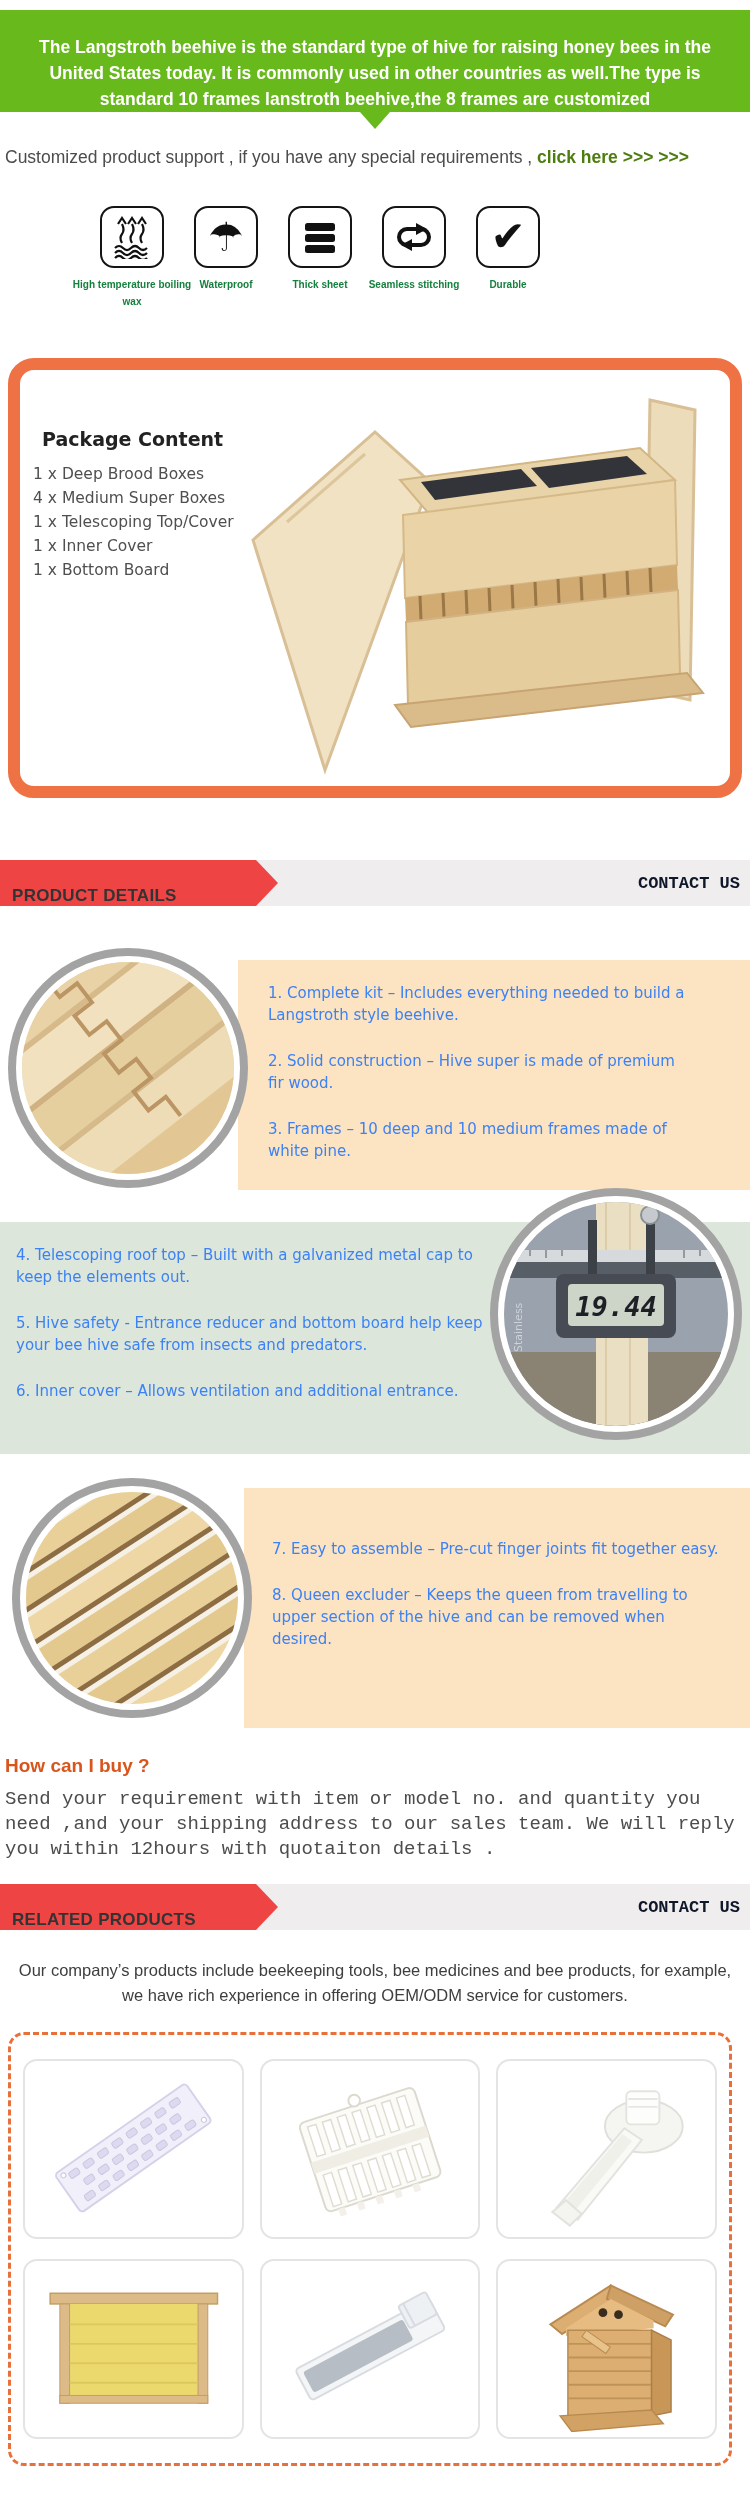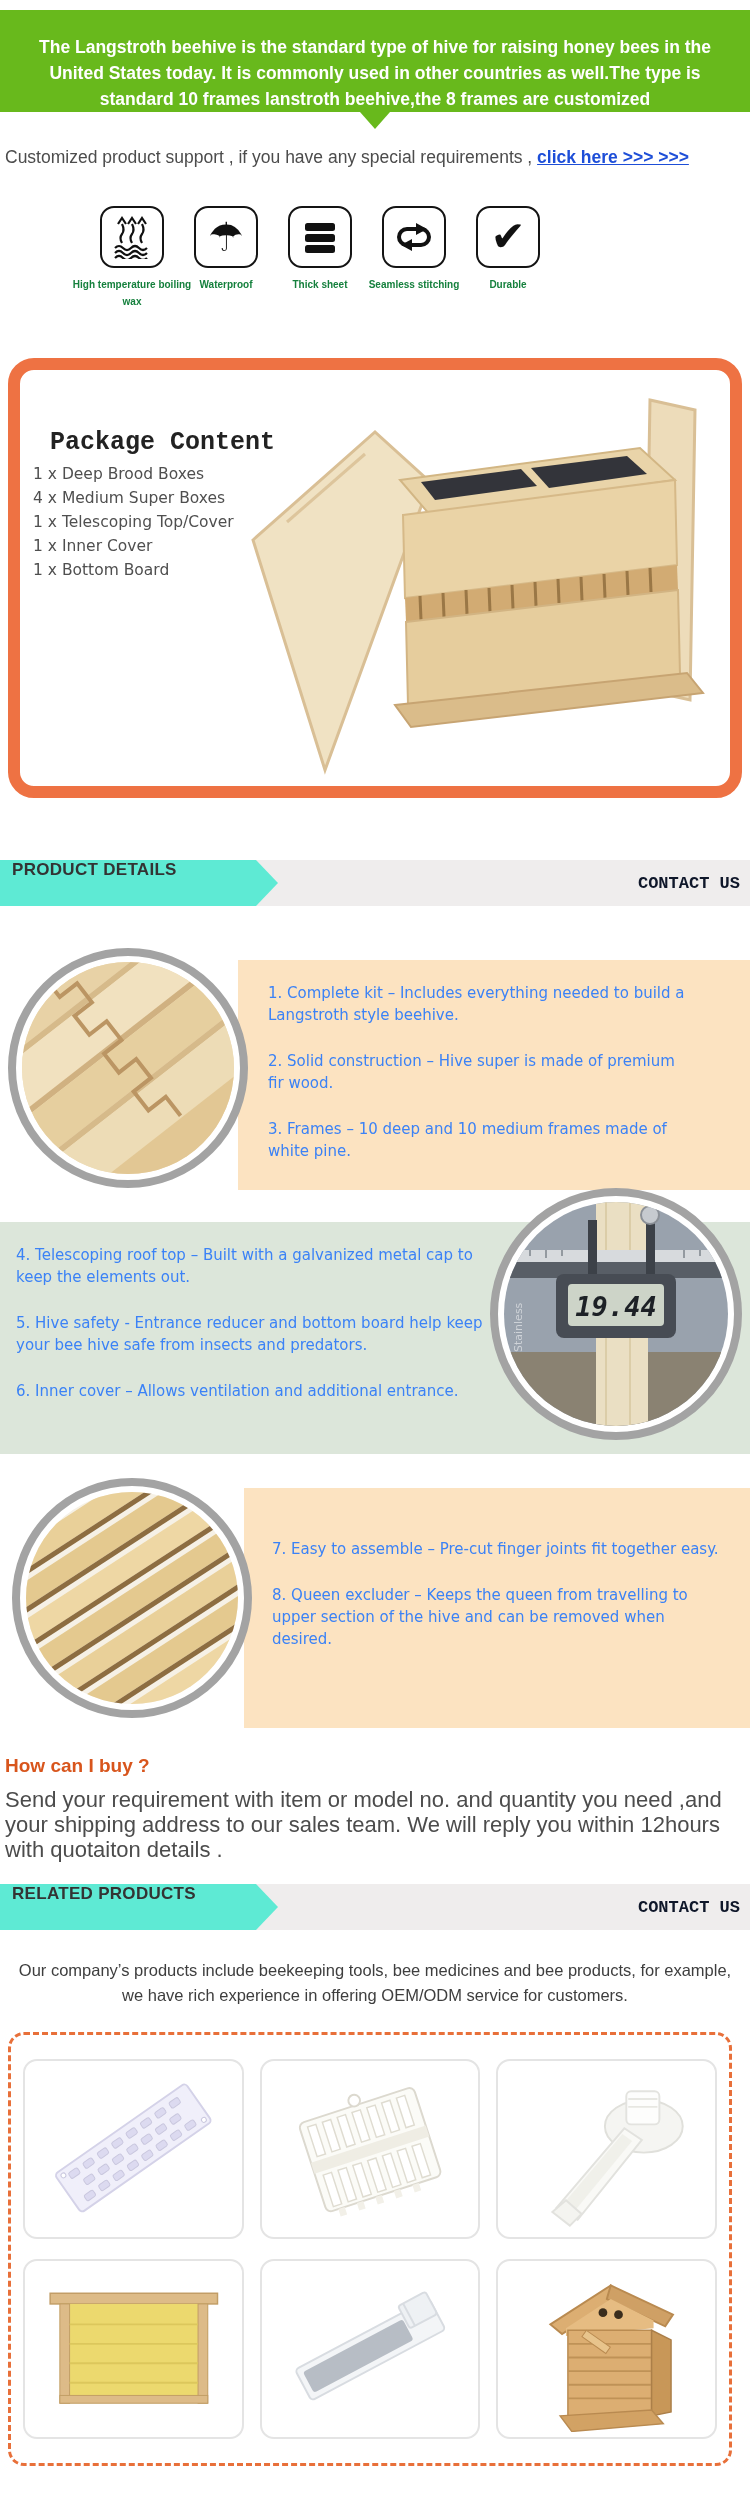--- a/index.html
+++ b/index.html
@@ -5,53 +5,53 @@
   html,body{margin:0;padding:0;background:#fff;}
   #page{position:relative;width:750px;height:2499px;margin:0 auto;background:#fff;overflow:hidden;font-family:"DejaVu Sans",sans-serif;}
 
   
   .banner{position:absolute;top:10px;left:0;width:750px;height:102px;background:#68b91c;display:flex;align-items:flex-end;justify-content:center;}
   .banner-text{width:706px;text-align:center;color:#fff;font-family:"Liberation Sans",sans-serif;font-weight:bold;font-size:17.5px;line-height:26px;}
   .banner-tri{position:absolute;top:112px;left:50%;transform:translateX(-50%);width:0;height:0;border-left:15px solid transparent;border-right:15px solid transparent;border-top:17px solid #68b91c;}
 
   
   .support{position:absolute;top:147px;left:5px;width:745px;font-family:"Liberation Sans",sans-serif;font-size:17.5px;color:#4c4c4c;white-space:nowrap;}
-  .support .link{color:#1d4ed8;font-weight:bold;cursor:pointer;text-decoration:underline;}
+  .support .link{color:#4d7c0f;font-weight:bold;cursor:pointer;}
 
   
   .feature{position:absolute;top:206px;width:130px;text-align:center;}
   .ficon{width:64px;height:62px;border:2.5px solid #141414;border-radius:14px;margin:0 auto;display:flex;align-items:center;justify-content:center;box-sizing:border-box;background:#fff;}
   .ficon .glyph{font-size:40px;line-height:1;color:#111;}
   .flabel{margin-top:8px;font-weight:bold;font-size:10px;line-height:17px;color:#15803d;font-family:"Liberation Sans",sans-serif;}
 
   
   .pkgbox{position:absolute;top:358px;left:8px;width:734px;height:440px;border:12px solid #ee7243;border-radius:26px;background:#fff;box-sizing:border-box;}
-  .pkg-title{position:absolute;left:30px;top:58px;font-size:25px;font-weight:bold;color:#222;font-family:Liberation Mono, monospace;}
+  .pkg-title{position:absolute;left:22px;top:58px;font-size:19px;font-weight:bold;color:#222;}
   .pkg-list{position:absolute;left:13px;top:92px;font-size:15.5px;color:#4f4f4f;line-height:24px;}
   .hive-art{position:absolute;right:0;top:0;}
 
   
   .bar{position:absolute;left:0;width:750px;height:46px;background:#efeded;}
-  .ribbon{position:absolute;left:0;top:0;height:46px;width:278px;background:#5eead4;clip-path:polygon(0 0,256px 0,278px 23px,256px 46px,0 46px);display:flex;align-items:flex-start;}
+  .ribbon{position:absolute;left:0;top:0;height:46px;width:278px;background:#ef4444;clip-path:polygon(0 0,256px 0,278px 23px,256px 46px,0 46px);display:flex;align-items:flex-end;}
   .ribbon span{margin-left:12px;font-size:17px;font-weight:bold;color:#333;font-family:"Liberation Sans",sans-serif;letter-spacing:.3px;}
   .contact{position:absolute;right:10px;top:0;height:46px;display:flex;align-items:center;font-size:17px;font-weight:bold;color:#0f172a;font-family:Liberation Mono, monospace;cursor:pointer;}
 
   
   .panel{position:absolute;}
   .beige{background:#fce3c1;}
   .sage{background:#dce6da;}
   .circle{position:absolute;background:#fff;border:8px solid #a3a3a3;border-radius:50%;padding:6px;box-sizing:border-box;}
   .photo{width:100%;height:100%;border-radius:50%;overflow:hidden;background:#fff;}
   .photo svg{display:block;width:100%;height:100%;}
   .dtext{position:absolute;font-size:15px;line-height:22px;color:#3b82f6;}
   .dtext p{margin:0 0 24px;}
 
   
   .howbuy-title{position:absolute;top:1755px;left:5px;font-size:19px;font-weight:bold;color:#d8551c;font-family:"Liberation Sans",sans-serif;}
-  .howbuy-body{position:absolute;top:1787px;left:5px;width:740px;font-size:22px;line-height:25px;color:#4c4c4c;font-family:Liberation Sans, sans-serif;}
+  .howbuy-body{position:absolute;top:1787px;left:5px;width:740px;font-size:19px;line-height:25px;color:#4c4c4c;font-family:Liberation Mono, monospace;}
 
   
   .related-intro{position:absolute;top:1958px;left:15px;width:720px;text-align:center;font-size:16.5px;line-height:25px;color:#3e3e3e;font-family:"Liberation Sans",sans-serif;}
   .relbox{position:absolute;top:2032px;left:8px;width:724px;height:434px;border:3px dashed #e8703a;border-radius:16px;box-sizing:border-box;padding:24px 12px;display:grid;grid-template-columns:repeat(3,1fr);gap:20px 16px;}
   .card{border:2px solid #e4e4e4;border-radius:14px;background:#fff;display:flex;align-items:center;justify-content:center;overflow:hidden;cursor:pointer;}
   .card svg{width:94%;height:94%;}
 </style>
 </head>
 <body>
 

